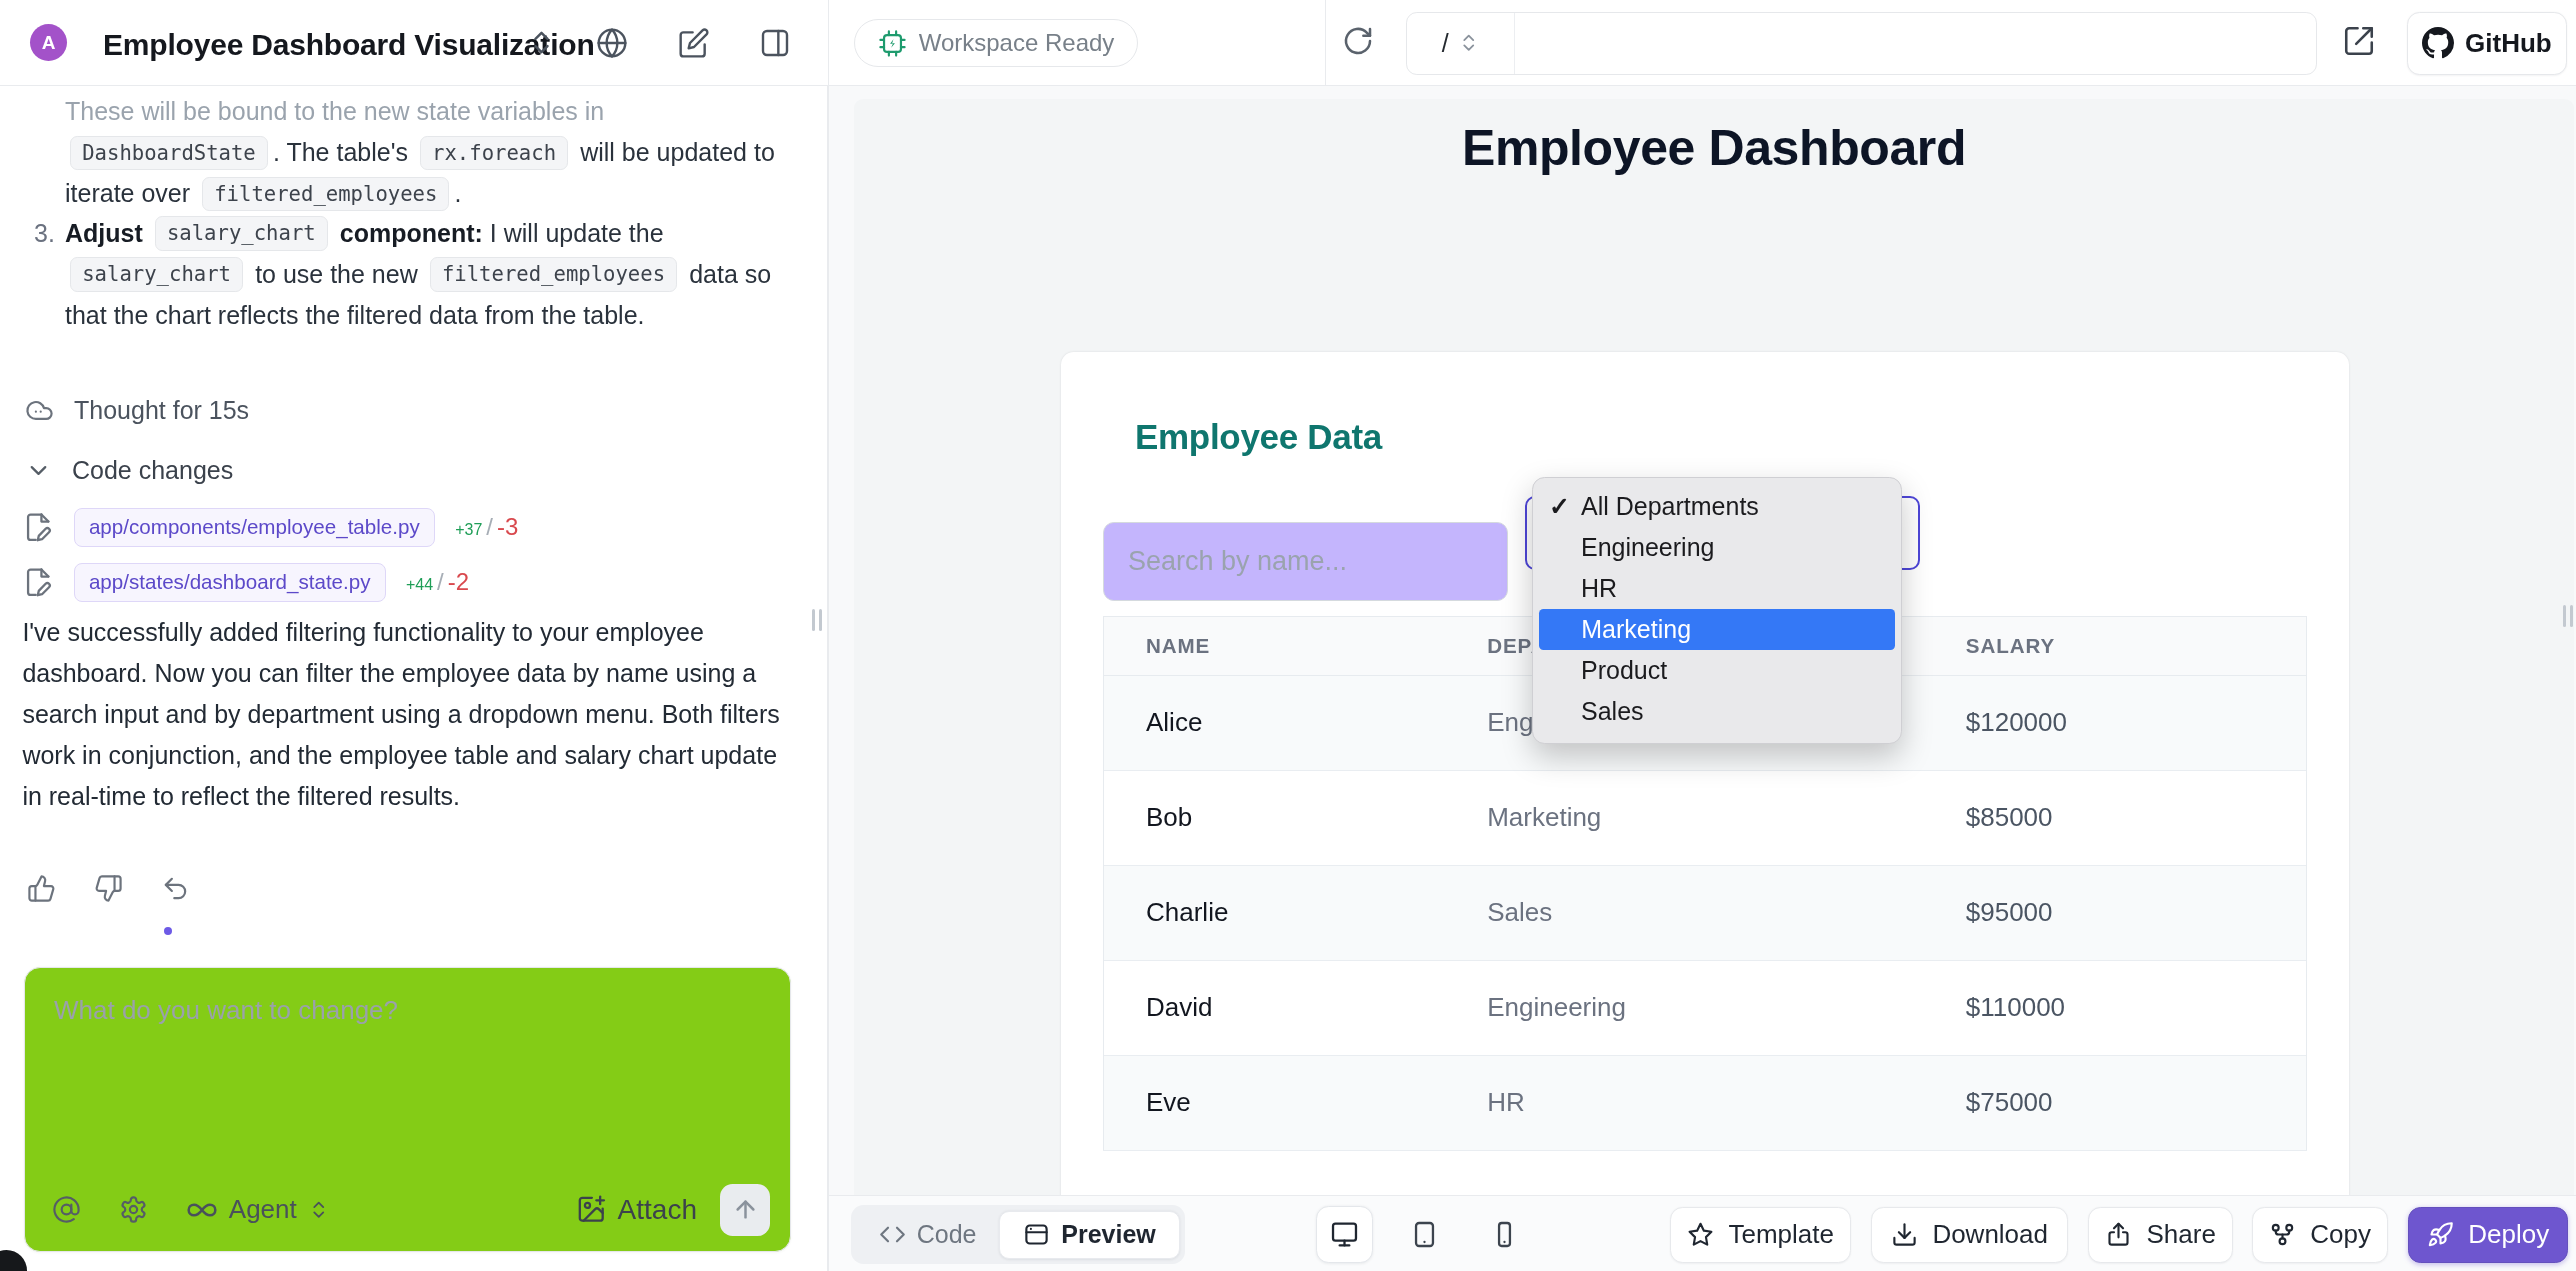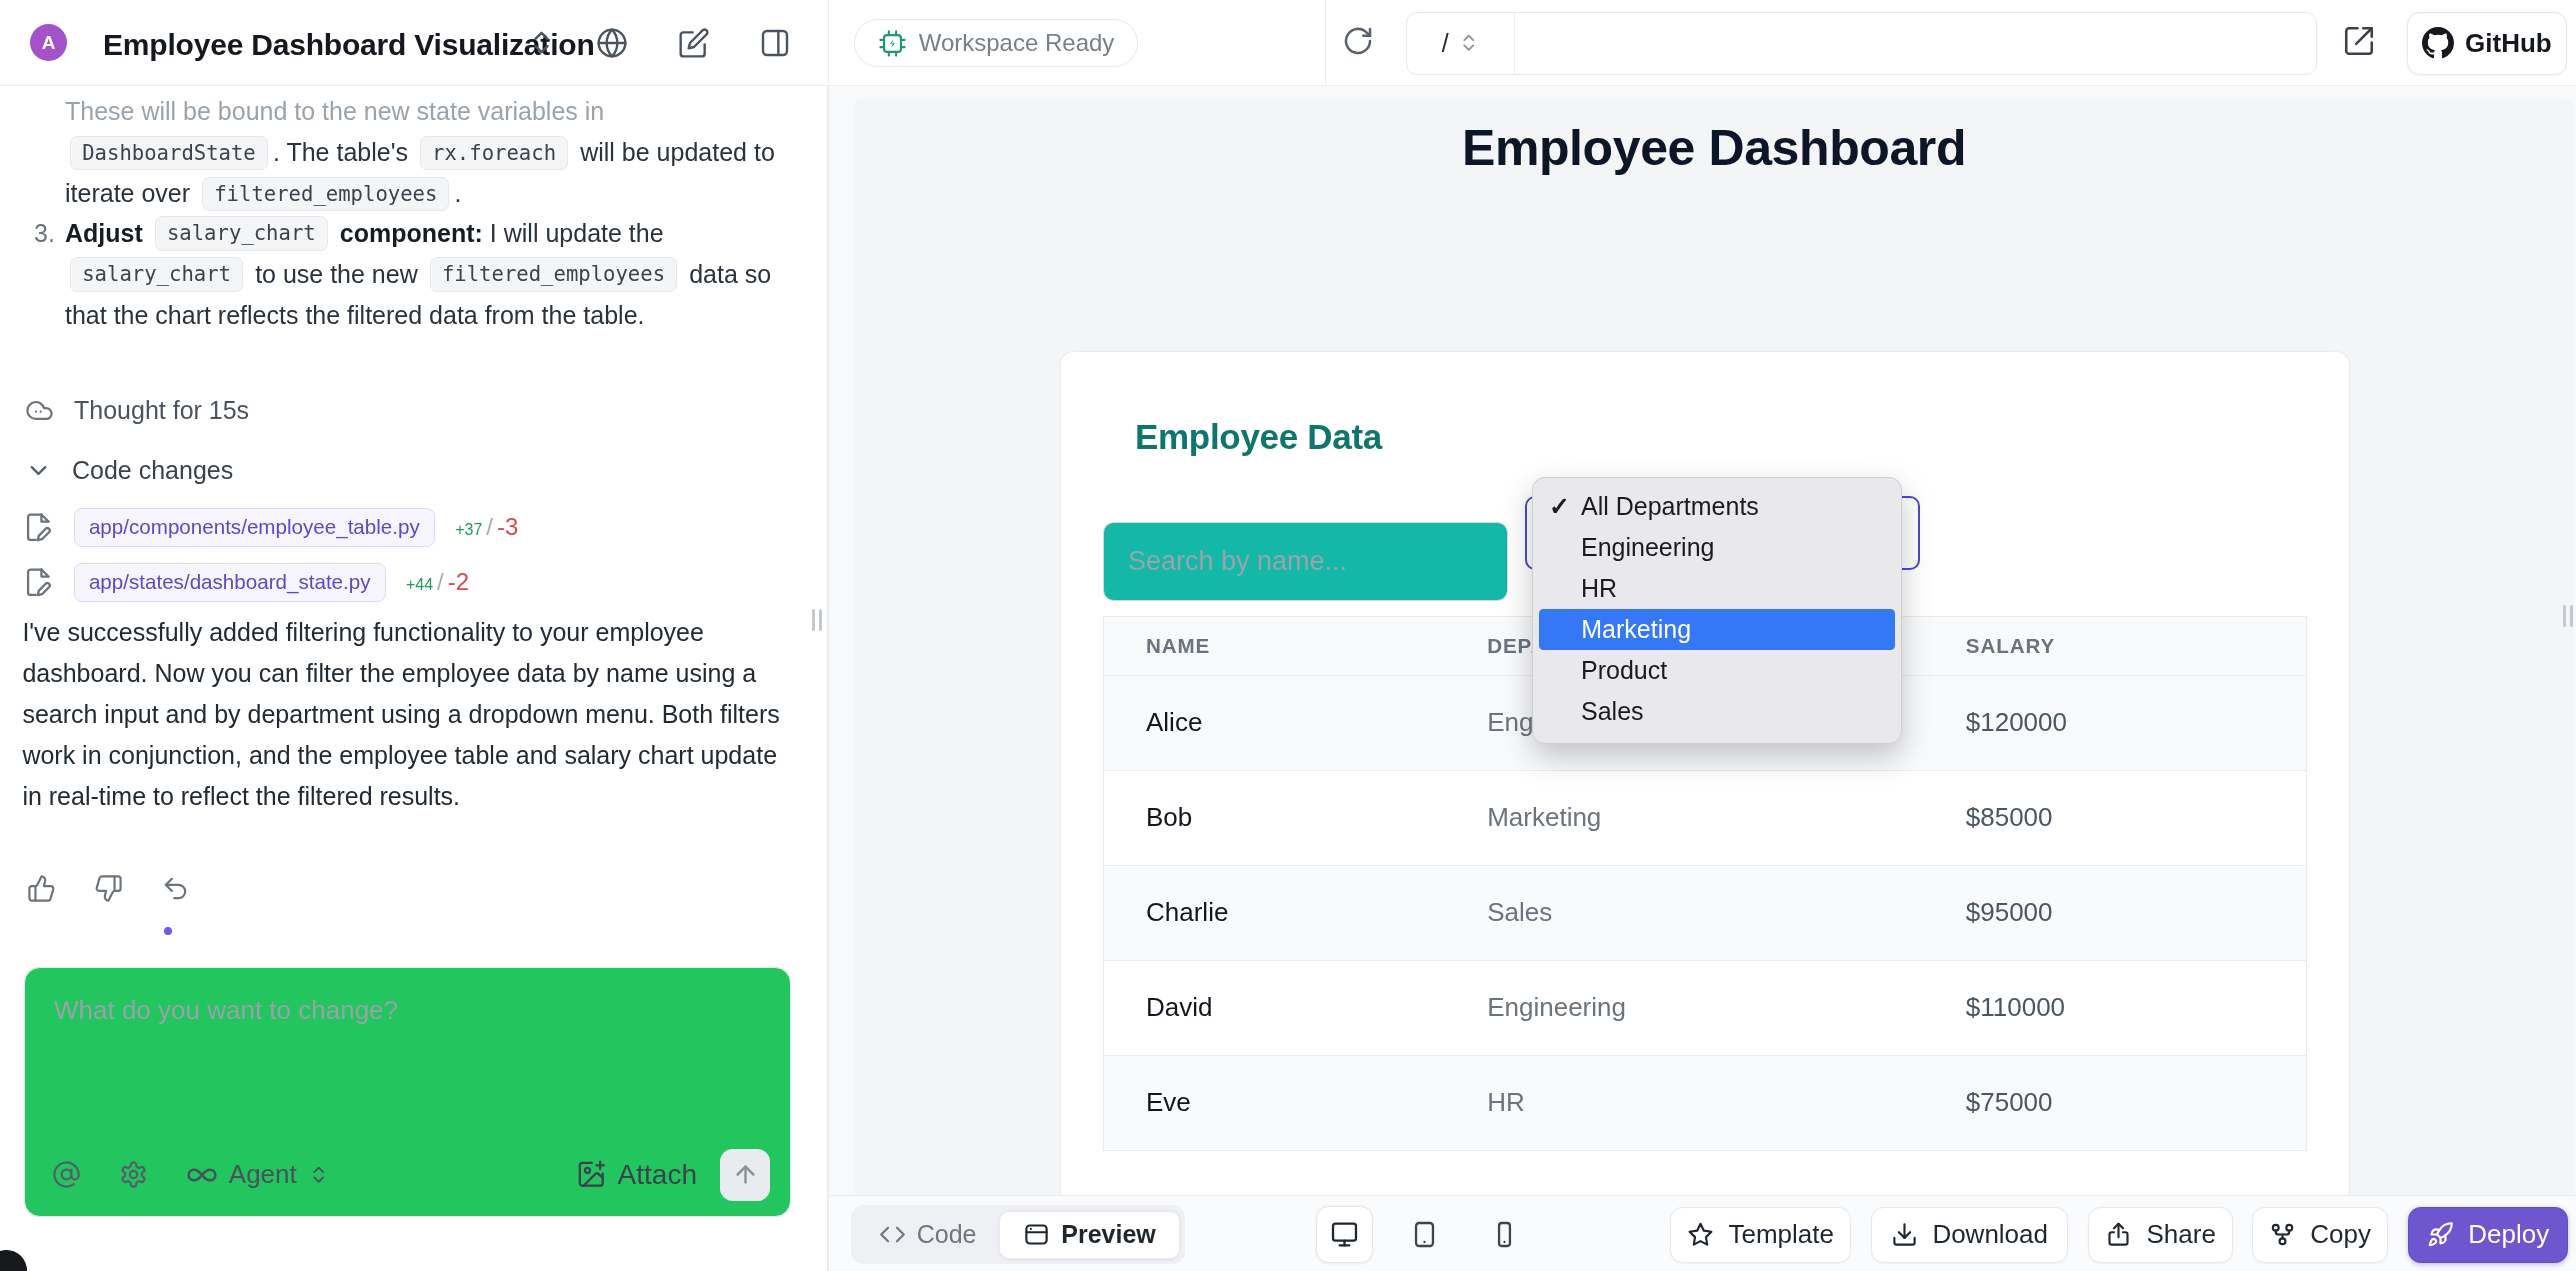--- a/index.html
+++ b/index.html
@@ -32,40 +32,40 @@
   .li-num { position:absolute; left:34px; font-size:25px; color:#6b7280; line-height:41px; }
   .row-line { position:absolute; display:flex; align-items:center; gap:20px; }
   .row-line .t { font-size:25px; color:#4b535e; }
   .file-chip { font-family:Liberation Sans, sans-serif; font-size:20.6px; color:#5c49c9; background:#f7f5fe; border:0.9px solid #ded7f8; border-radius:8px; padding:6.3px 14.4px; }
   .plus { color:#1f9e57; font-size:16px; }
   .slashsep { color:#a7aeb6; font-size:24px; }
   .minus { color:#d9494e; font-size:24px; }
   .act-icons { position:absolute; left:27px; top:788px; display:flex; gap:38px; color:#6c737d; }
   .act-icons .ic { cursor:pointer; }
   .undo-dot { position:absolute; left:164px; top:841px; width:8px; height:8px; border-radius:50%; background:#6d5ae6; }
-  .chat-input { position:absolute; left:24px; top:881px; width:767px; height:250px; background:#22c55e; border:0.9px solid #e5e7ea; border-radius:16px; box-shadow:0 0.9px 2.7px rgba(16,24,40,.04); }
+  .chat-input { position:absolute; left:24px; top:881px; width:767px; height:285px; background:#84cc16; border:0.9px solid #e5e7ea; border-radius:16px; box-shadow:0 0.9px 2.7px rgba(16,24,40,.04); }
   .chat-input textarea { position:absolute; left:0; top:0; width:100%; height:197px; border:none; outline:none; resize:none; background:transparent; padding:27px 29px; font-family:"Liberation Sans", sans-serif; font-size:26px; color:#2a323c; }
   .chat-input textarea::placeholder { color:#9aa1ab; }
   .ci-bottom { position:absolute; left:27px; right:20px; bottom:14.4px; height:54px; display:flex; align-items:center; }
   .ci-ic { color:#555d66; margin-right:38px; cursor:pointer; }
   .agent-sel { display:flex; align-items:center; gap:10.8px; color:#49515b; cursor:pointer; }
   .agent-sel .lbl { font-size:26px; }
   .ci-right { margin-left:auto; display:flex; align-items:center; gap:23px; }
   .attach { display:flex; align-items:center; gap:10.8px; color:#3b424c; cursor:pointer; }
   .attach .lbl { font-size:28px; }
   .send-btn { width:50px; height:52px; border-radius:12.6px; background:#e9ecef; display:flex; align-items:center; justify-content:center; color:#8a929c; cursor:pointer; }
   .corner-bubble { position:absolute; left:-14.4px; top:1164px; width:41px; height:41px; border-radius:50%; background:#16181b; }
 
   
   .preview-wrap { position:absolute; left:829px; top:86px; width:1747px; height:1109px; background:#f8f9fa; }
   .app-frame { position:absolute; left:25px; top:12.6px; width:1720px; height:1096px; background:#f3f5f6; border-radius:9px 9px 0 0; overflow:hidden; }
   .app-h1 { position:absolute; left:0; top:20px; width:100%; text-align:center; font-size:50px; font-weight:800; color:#0d1526; letter-spacing:-0.4px; }
   .card { position:absolute; left:207px; top:253px; width:1288px; height:888px; background:#fff; border-radius:12.6px; box-shadow:0 0.9px 2.7px rgba(16,24,40,.07), 0 0.9px 1.8px rgba(16,24,40,.05); }
   .card-h2 { position:absolute; left:42px; top:65px; font-size:35px; font-weight:700; color:#0f766e; letter-spacing:-0.3px;margin-left:32px; }
-  .search-input { position:absolute; left:42px; top:170px; width:405px; height:79px; border:1.3px solid #d5dade; border-radius:10.8px; background:#14b8a6; padding:0 24px; font-family:"Liberation Sans", sans-serif; font-size:27px; color:#30363d; outline:none; }
+  .search-input { position:absolute; left:42px; top:170px; width:405px; height:79px; border:1.3px solid #d5dade; border-radius:10.8px; background:#c4b5fd; padding:0 24px; font-family:"Liberation Sans", sans-serif; font-size:27px; color:#30363d; outline:none; }
   .search-input::placeholder { color:#9aa3ae; }
   .select-ghost { position:absolute; left:464px; top:144px; width:395px; height:74px; background:#fff; border:2.7px solid #4e46d8; border-radius:10px; }
   .emp-table { position:absolute; left:42px; top:264px; width:1204px; border-collapse:collapse; }
   .emp-table th { height:59px; background:#f9fafb; font-size:20.6px; font-weight:600; letter-spacing:0.9px; color:#6b7280; text-align:left; border:0.9px solid #e7ebef; border-left:none; border-right:none; }
   .emp-table td { height:95px; font-size:26px; border-top:0.9px solid #e9edf1; }
   .emp-table tr { background:#fff; }
   .emp-table tr.odd { background:#f8fafb; }
   .emp-table .outer { border-left:0.9px solid #e7ebef; }
   .emp-table .outerR { border-right:0.9px solid #e7ebef;margin-left:34px; }
   .emp-table td.c-name { color:#12161f; font-weight:500; padding-left:42px; }

